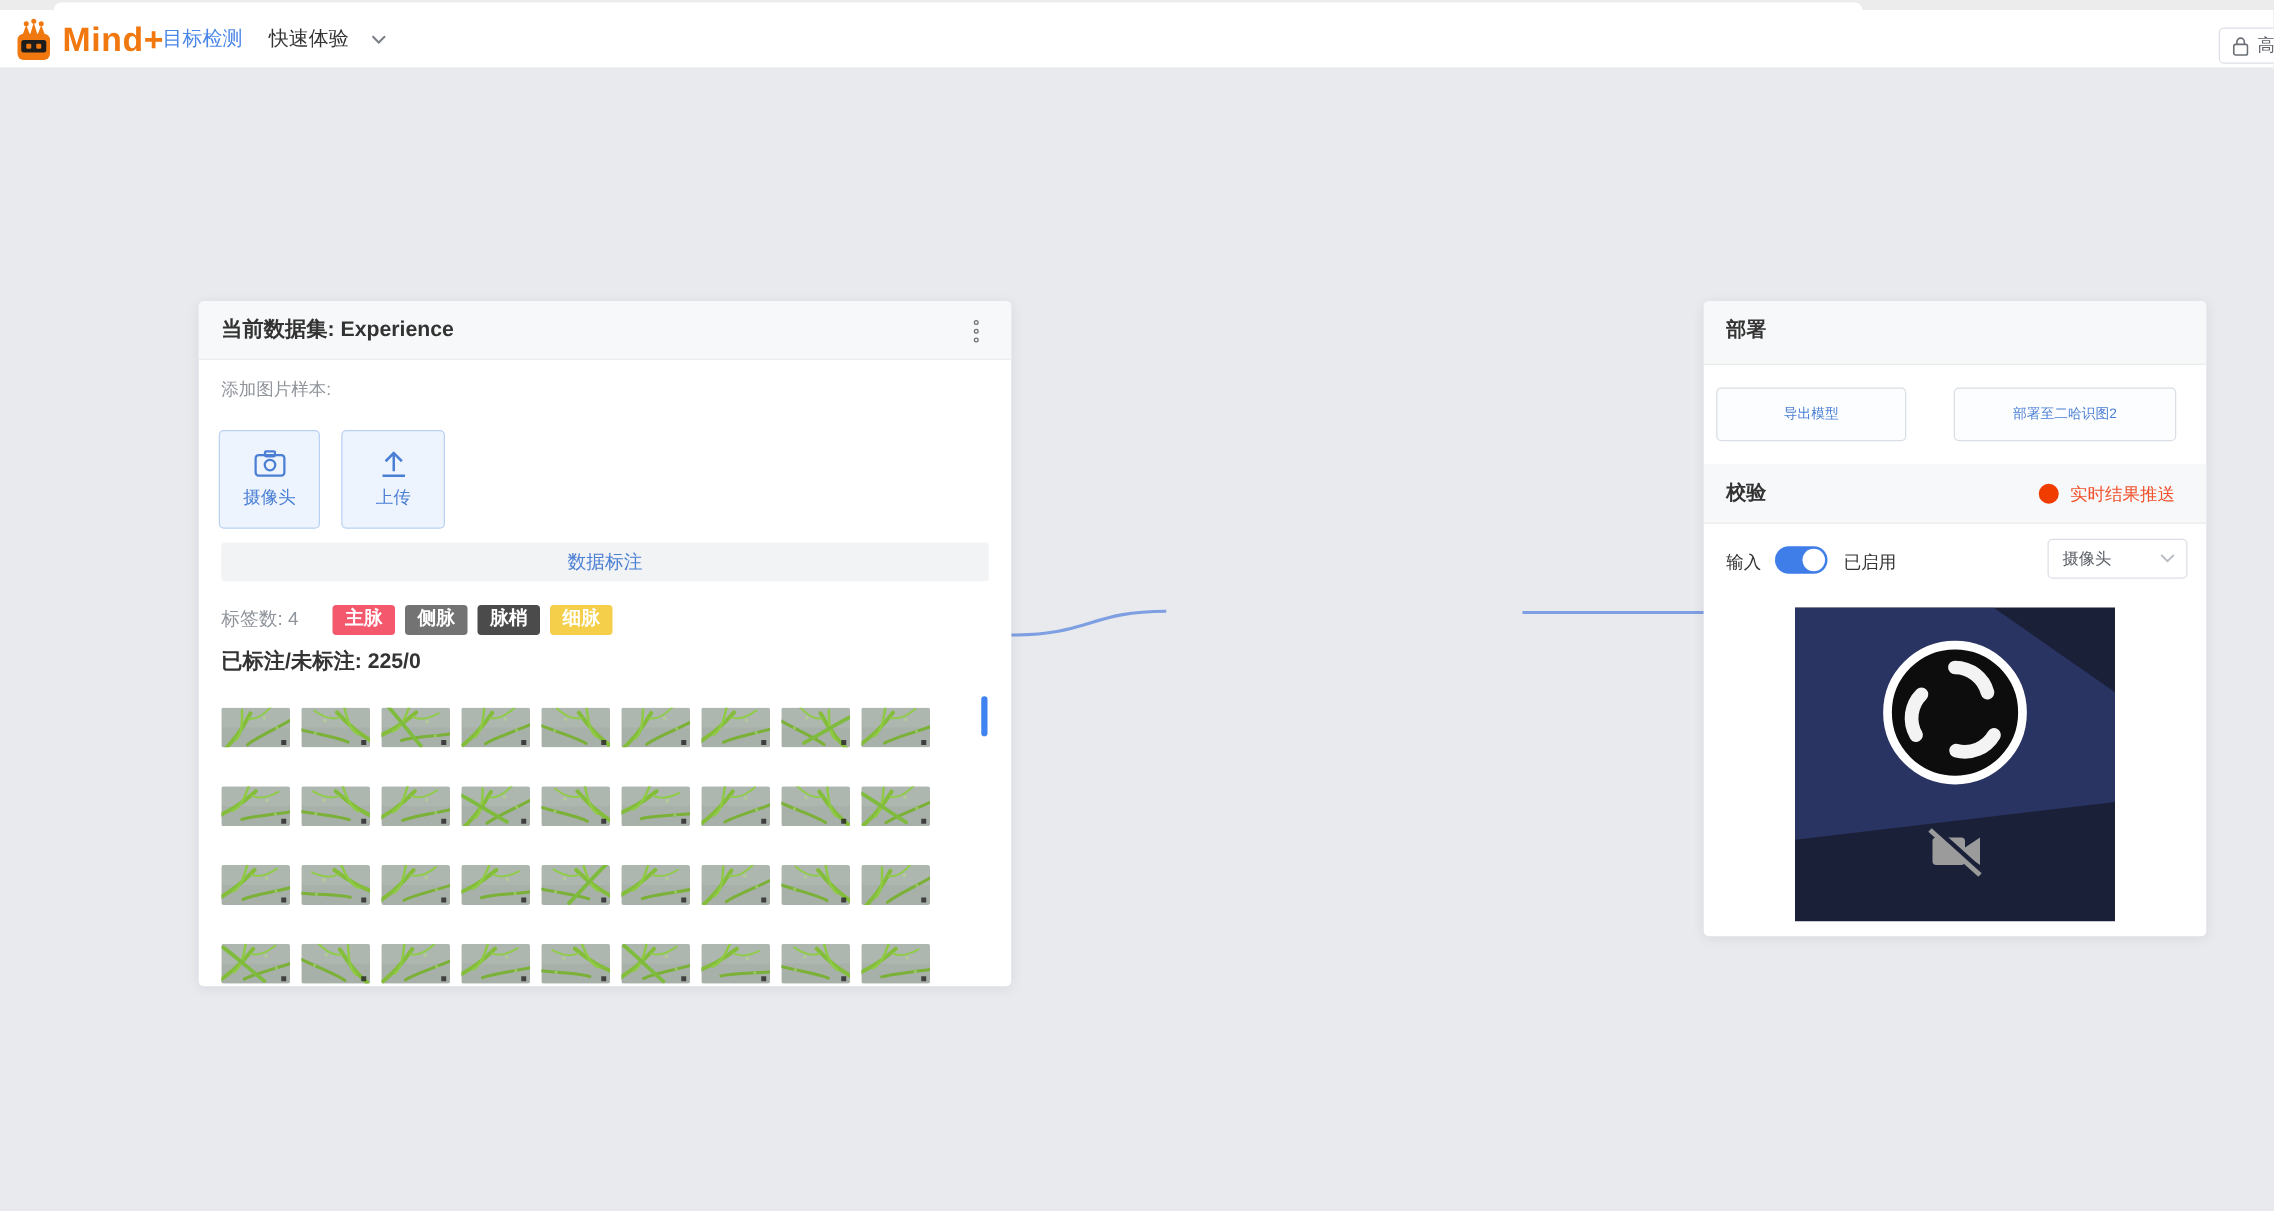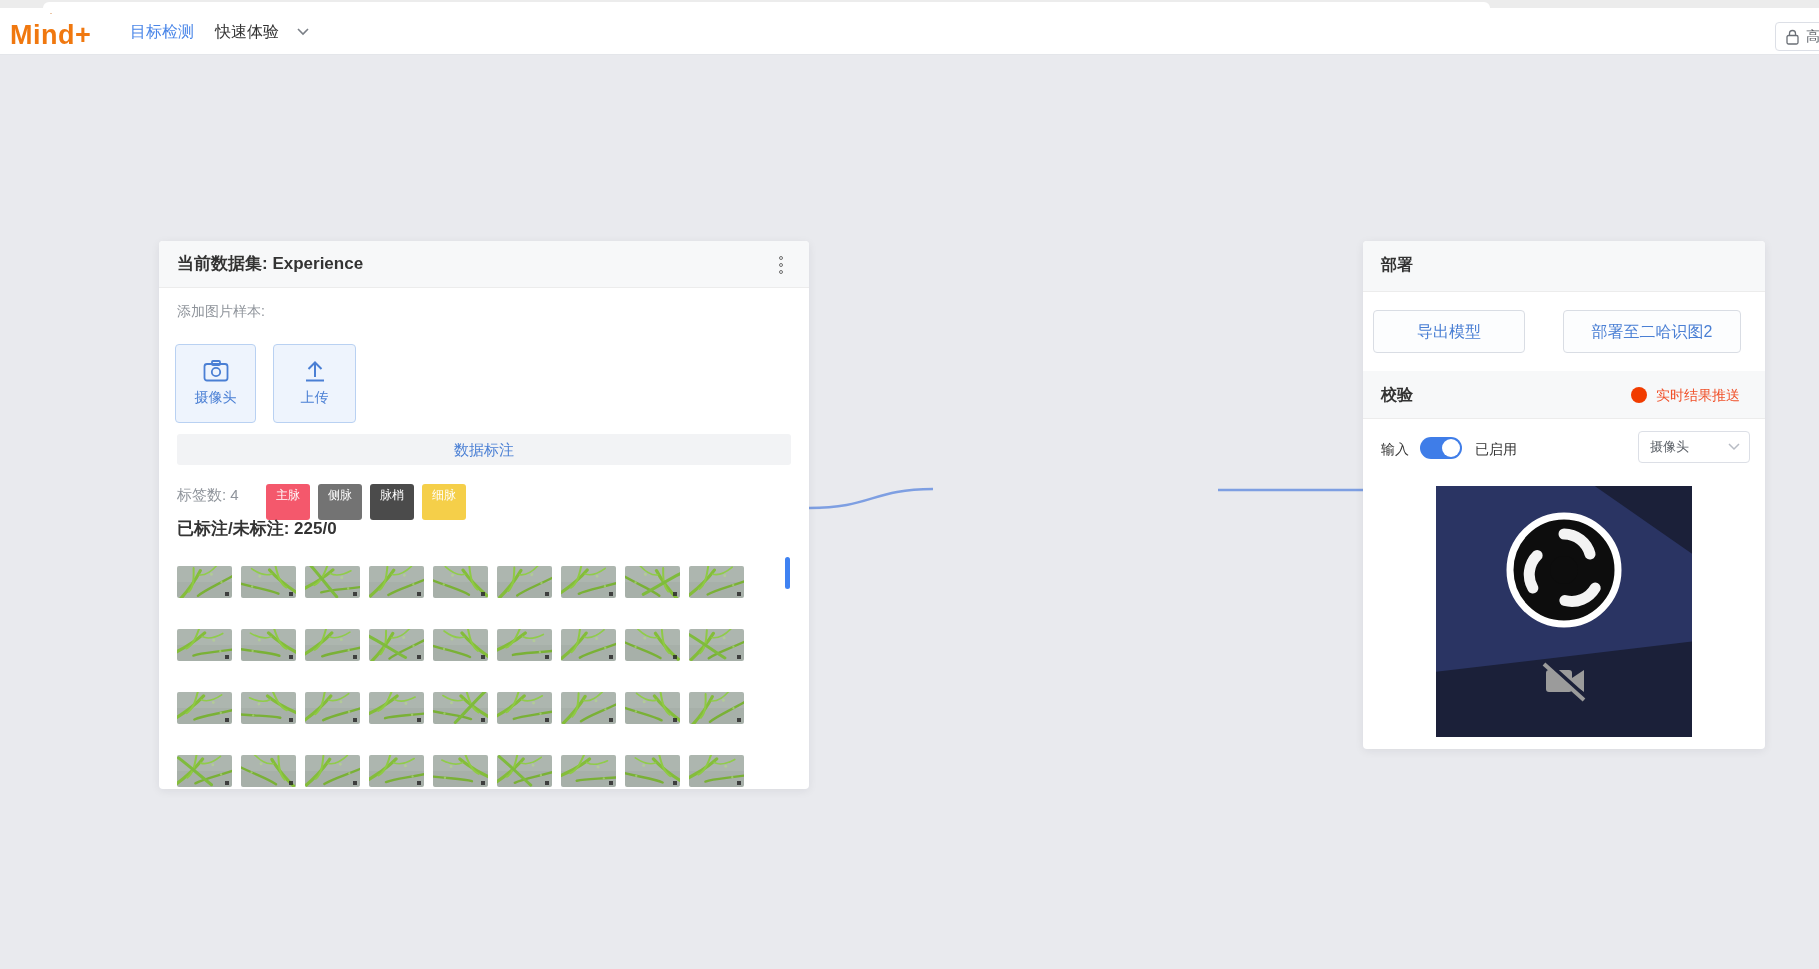--- a/index.html
+++ b/index.html
@@ -6,21 +6,21 @@
   html,body { background:#e9eaee; }
   body { font-family:"Liberation Sans","DejaVu Sans",sans-serif; color:#333; }
   .stage { position:relative; width:1819px; height:969px; overflow:hidden; background:#e9eaee; }
 
   
   .topstrip { position:absolute; left:0; top:0; width:100%; height:8px; background:#ececec; z-index:5; }
   .topstrip .tab { position:absolute; left:43px; top:2px; width:1447px; height:6px; background:#fff; border-radius:8px 8px 0 0; }
 
   
   .topbar { position:absolute; left:0; top:8px; width:100%; height:47px; background:#fff; border-bottom:1px solid #e4e6ea; z-index:5; }
-  .logo { position:absolute; left:10px; top:5px; height:38px; display:flex; align-items:center; gap:6px;flex-direction:column; }
+  .logo { position:absolute; left:10px; top:5px; height:38px; display:flex; align-items:center; gap:6px; }
   .logo .brand { font-size:27px; font-weight:bold; color:#f0780f; letter-spacing:0.5px; }
   .nav-link { position:absolute; top:0; height:47px; line-height:47px; font-size:16px; cursor:pointer; }
   .nav-od { left:130px; color:#4a86e8; }
   .nav-qe { left:215px; color:#333; display:flex; align-items:center; gap:18px; }
   .tr-btn { position:absolute; left:1775px; top:14px; height:29px; width:70px; border:1px solid #dcdfe6; border-radius:4px; background:#fff;
             display:flex; align-items:center; gap:7px; padding-left:10px; font-size:14px; color:#5a5f66; cursor:pointer; }
 
   
   .connectors { position:absolute; left:0; top:0; z-index:1; }
 
@@ -39,40 +39,40 @@
   .kebab i { width:4px; height:4px; border:1px solid #6f6f6f; border-radius:50%; background:transparent; }
   .hint { position:absolute; left:18px; top:62px; font-size:14px; color:#8f949b; }
   .srcbtn { position:absolute; top:103px; height:79px; background:#eef4fd; border:1px solid #b9d1f2; border-radius:4px;
             display:flex; flex-direction:column; align-items:center; justify-content:center; gap:7px; color:#4a7fd4; font-size:14px; cursor:pointer; }
   .srcbtn.cam { left:16px; width:81px; }
   .srcbtn.up  { left:114px; width:83px; }
   .annotate { position:absolute; left:18px; top:193px; width:614px; height:31px; background:#f2f3f5; border-radius:3px;
               text-align:center; line-height:31px; font-size:15px; color:#4a7fd4; cursor:pointer; }
   .tagcount { position:absolute; left:18px; top:245px; font-size:15px; color:#8f949b; }
   .taglist { position:absolute; left:107px; top:243px; display:flex; gap:8px; }
-  .pill { height:36px; line-height:22px; padding:0 10px; border-radius:3px; color:#fff; font-size:12px; }
+  .pill { height:24px; line-height:22px; padding:0 10px; border-radius:3px; color:#fff; font-size:15px;font-weight:bold; }
   .counts { position:absolute; left:18px; top:276px; font-size:17px; font-weight:bold; color:#333; }
   .thumbgrid { position:absolute; left:18px; top:325px; width:567px; display:grid; grid-template-columns:repeat(9,55px); column-gap:9px; row-gap:31px; }
   .thumb { width:55px; height:32px; border-radius:2px; overflow:hidden; cursor:pointer; }
   .scrollthumb { position:absolute; left:626px; top:316px; width:5px; height:32px; background:#3f82f2; border-radius:3px; cursor:pointer; }
 
   
   .panel-mid .phead { height:50px; }
   .panel-mid .ptitle { font-size:16px; line-height:49px; }
   .trainbtn { position:absolute; left:45px; top:66px; width:191px; height:44px; background:#ecf2fc; border:1px solid #abc8f0; border-radius:4px;
               color:#4a7fd4; font-size:14px; text-align:center; line-height:42px; cursor:pointer; }
   .advrow { position:absolute; left:0; top:125px; width:100%; height:49px; border-top:1px solid #ececec; cursor:pointer; }
   .advrow .lbl { position:absolute; left:18px; top:0; line-height:48px; font-size:15px; color:#333; }
   .advrow .chev { position:absolute; right:18px; top:16px; }
 
   
   .panel-right .phead { height:51px;padding-left:20px; }
   .panel-right .ptitle { font-size:16px; line-height:48px; }
   .dep-btn { position:absolute; top:69px; height:43px; background:#fcfdfe; border:1px solid #d9dde4; border-radius:4px;
-             color:#4a7fd4; font-size:16px; text-align:center; line-height:41px; cursor:pointer; }
+             color:#4a7fd4; font-size:11px; text-align:center; line-height:41px; cursor:pointer; }
   .dep-btn.export { left:10px; width:152px; }
   .dep-btn.deploy { left:200px; width:178px; }
   .verifyband { position:absolute; left:0; top:130px; width:100%; height:48px; background:#f7f8f9; border-bottom:1px solid #ececec; }
   .verifyband .vtitle { position:absolute; left:18px; line-height:48px; font-size:16px; font-weight:bold; color:#333; }
   .reddot { position:absolute; left:268px; top:16px; width:16px; height:16px; border-radius:50%; background:#f13c00; }
   .pushlbl { position:absolute; left:293px; line-height:48px; font-size:14px; color:#f0512a; cursor:pointer; }
   .inlbl { position:absolute; left:18px; top:200px; font-size:14px; color:#333; }
   .toggle { position:absolute; left:57px; top:196px; width:42px; height:22px; border-radius:11px; background:#3f7de8; cursor:pointer; }
   .toggle .knob { position:absolute; right:2px; top:2px; width:18px; height:18px; border-radius:50%; background:#fff; }
   .enlbl { position:absolute; left:112px; top:200px; font-size:14px; color:#333; }

